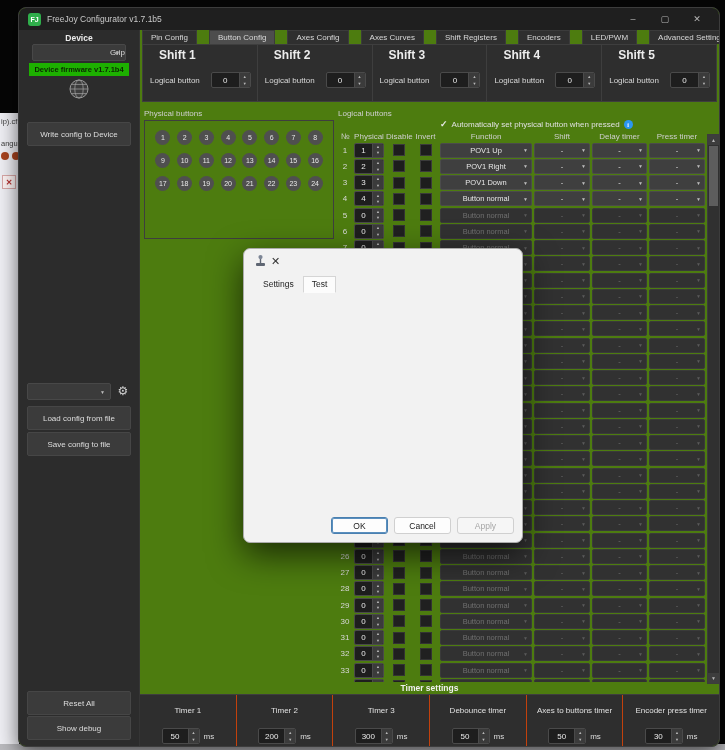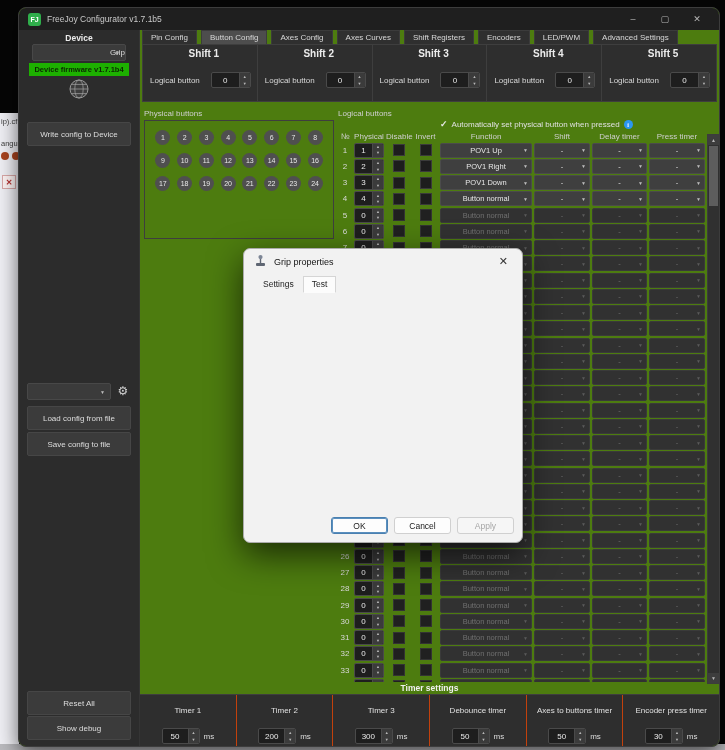--- a/index.html
+++ b/index.html
@@ -37,27 +37,27 @@
   .globe{position:absolute;top:48px;left:50%;transform:translateX(-50%);}
   .sb-btn{position:absolute;left:8px;right:8px;height:22px;background:#3b3b3b;border:1px solid #464646;border-radius:2px;
           color:#dedede;font-size:8px;display:flex;align-items:center;justify-content:center;text-align:center;}
   .lang-row{position:absolute;top:354px;left:8px;right:8px;height:15px;display:flex;gap:4px;align-items:center;}
   .lang-sel{flex:1;height:15px;background:#3b3b3b;border:1px solid #484848;border-radius:2px;position:relative;}
   .lang-sel .arr{position:absolute;right:5px;top:5px;font-size:5px;color:#bdbdbd;}
   .gear{width:16px;font-size:12px;color:#cfcfcf;text-align:center;line-height:15px;}
 
   
   .main{position:absolute;left:121px;top:22px;right:0;bottom:0;}
-  .tabbar{position:absolute;left:2px;top:0;right:0;height:14px;display:flex;gap:4px;}
+  .tabbar{position:absolute;left:2px;top:0;right:0;height:14px;display:flex;gap:12px;}
   .tab{padding:0 8px;background:#2f2f2f;border:1px solid #3b3b3b;border-bottom:none;color:#d8d8d8;font-size:8px;
        display:flex;align-items:center;white-space:nowrap;}
   .tab.active{background:#4d4d4d;}
   .shiftpanel{position:absolute;left:2px;top:14px;right:3px;height:58px;display:flex;}
   .sgroup{flex:1;border:1px solid #3e3e3e;margin-right:-1px;position:relative;background:#2e2e2e;}
-  .sg-title{position:absolute;top:3px;left:8px;right:0;text-align:center;font-weight:bold;font-size:10px;color:#ececec;}
+  .sg-title{position:absolute;top:3px;left:16px;right:0;font-weight:bold;font-size:12px;color:#ececec;}
   .sg-row{position:absolute;left:7px;right:6px;top:27px;display:flex;align-items:center;justify-content:space-between;}
   .sg-label{font-size:8px;color:#d8d8d8;}
 
   .spin{height:14px;display:flex;background:#1e1e1e;border:1px solid #4a4a4a;border-radius:2px;overflow:hidden;}
   .sv{flex:1;color:#e8e8e8;font-size:8px;display:flex;align-items:center;justify-content:center;}
   .sarr{width:10px;display:flex;flex-direction:column;border-left:1px solid #4a4a4a;background:#3b3b3b;}
   .sa{flex:1;font-size:4px;color:#b8b8b8;display:flex;align-items:center;justify-content:center;line-height:1;}
 
   .plabel{position:absolute;left:4px;top:79px;font-size:8px;color:#cfcfcf;}
   .llabel{position:absolute;left:198px;top:79px;font-size:8px;color:#cfcfcf;}
@@ -1346,21 +1346,20 @@
 
 <div class="dlg">
   <div class="dlg-tb">
     <span>
       <svg width="13" height="13" viewBox="0 0 13 13">
         <rect x="2" y="9" width="9" height="3" rx="1" fill="#5f6673"></rect>
         <rect x="5.8" y="4" width="1.4" height="5.5" fill="#5f6673"></rect>
         <circle cx="6.5" cy="3.1" r="2.1" fill="#7d8696"></circle>
       </svg>
     </span>
-    <span class="dlg-title">Grip properties</span>
     <span class="dlg-x">✕</span>
   </div>
   <div class="dlg-tabs">
     <div class="dtab">Settings</div>
     <div class="dtab active">Test</div>
   </div>
   <div class="dlg-foot">
     <div class="dbtn ok">OK</div>
     <div class="dbtn">Cancel</div>
     <div class="dbtn disabled">Apply</div>

